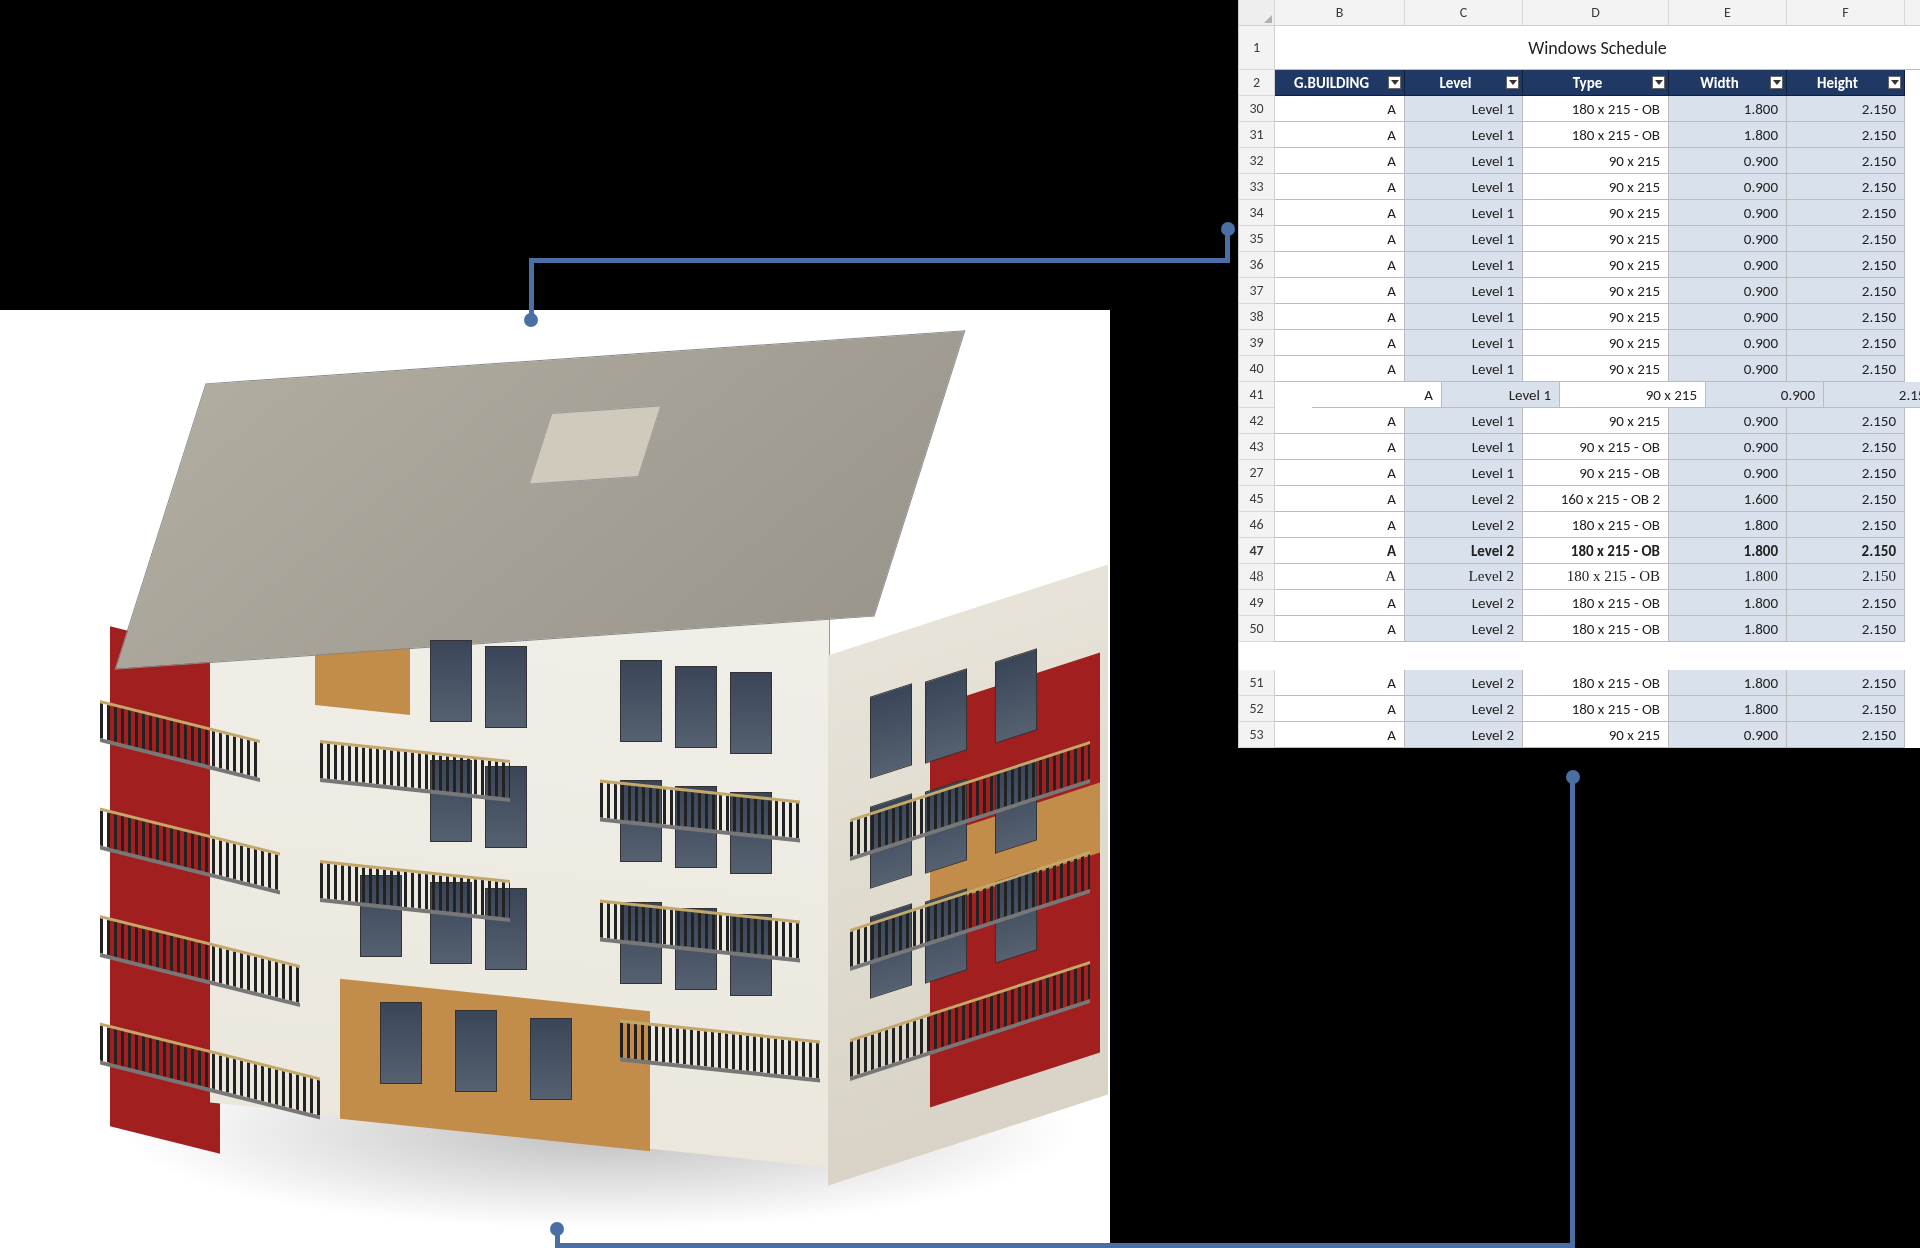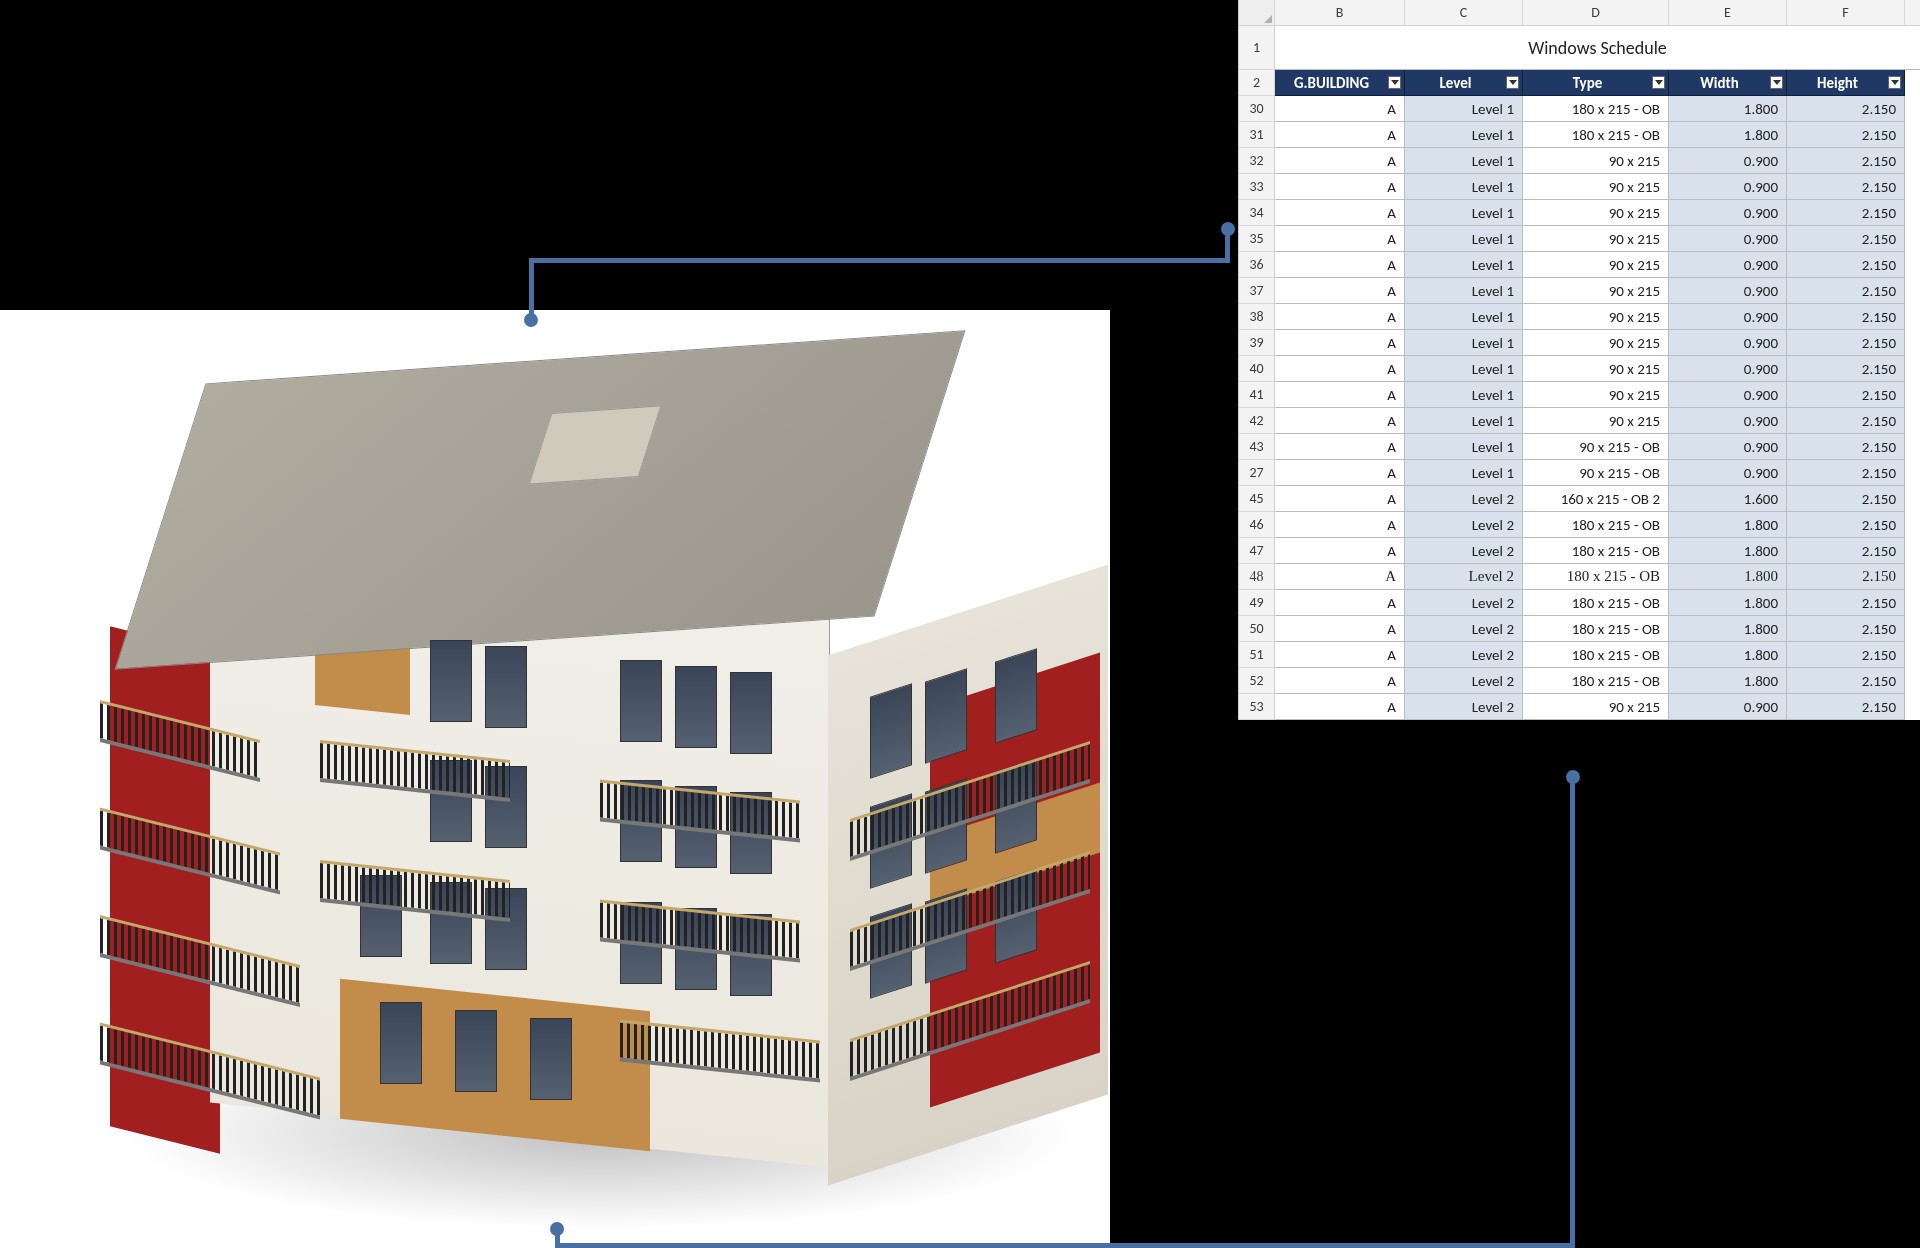--- a/index.html
+++ b/index.html
@@ -478,21 +478,21 @@
       <div style="display: grid; grid-template-columns: 36px 1fr; text-align: right;">
         <div class="row-num">40</div>
         <div class="data-row">
           <div class="cell right">A</div>
           <div class="cell shaded right">Level 1</div>
           <div class="cell right">90 x 215</div>
           <div class="cell shaded right">0.900</div>
           <div class="cell shaded right">2.150</div>
         </div>
       </div>
-      <div style="display: grid; grid-template-columns: 36px 1fr;">
+      <div style="display: grid; grid-template-columns: 36px 1fr; gap: 37px;">
         <div class="row-num">41</div>
         <div class="data-row">
           <div class="cell right">A</div>
           <div class="cell shaded right">Level 1</div>
           <div class="cell right">90 x 215</div>
           <div class="cell shaded right">0.900</div>
           <div class="cell shaded right">2.150</div>
         </div>
       </div>
       <div style="display: grid; grid-template-columns: 36px 1fr;">
@@ -538,21 +538,21 @@
       <div style="display: grid; grid-template-columns: 36px 1fr;">
         <div class="row-num">46</div>
         <div class="data-row">
           <div class="cell right">A</div>
           <div class="cell shaded right">Level 2</div>
           <div class="cell right">180 x 215 - OB</div>
           <div class="cell shaded right">1.800</div>
           <div class="cell shaded right">2.150</div>
         </div>
       </div>
-      <div style="display: grid; grid-template-columns: 36px 1fr;">
+      <div style="display: grid; grid-template-columns: 36px 1fr; font-weight: bold;">
         <div class="row-num">47</div>
         <div class="data-row">
           <div class="cell right">A</div>
           <div class="cell shaded right">Level 2</div>
           <div class="cell right">180 x 215 - OB</div>
           <div class="cell shaded right">1.800</div>
           <div class="cell shaded right">2.150</div>
         </div>
       </div>
       <div style="display: grid; grid-template-columns: 36px 1fr; font-family: Liberation Serif, serif;">
@@ -578,21 +578,21 @@
       <div style="display: grid; grid-template-columns: 36px 1fr;">
         <div class="row-num">50</div>
         <div class="data-row">
           <div class="cell right">A</div>
           <div class="cell shaded right">Level 2</div>
           <div class="cell right">180 x 215 - OB</div>
           <div class="cell shaded right">1.800</div>
           <div class="cell shaded right">2.150</div>
         </div>
       </div>
-      <div style="display: grid; grid-template-columns: 36px 1fr;">
+      <div style="display: grid; grid-template-columns: 36px 1fr; margin-top: 28px;">
         <div class="row-num">51</div>
         <div class="data-row">
           <div class="cell right">A</div>
           <div class="cell shaded right">Level 2</div>
           <div class="cell right">180 x 215 - OB</div>
           <div class="cell shaded right">1.800</div>
           <div class="cell shaded right">2.150</div>
         </div>
       </div>
       <div style="display: grid; grid-template-columns: 36px 1fr;">

